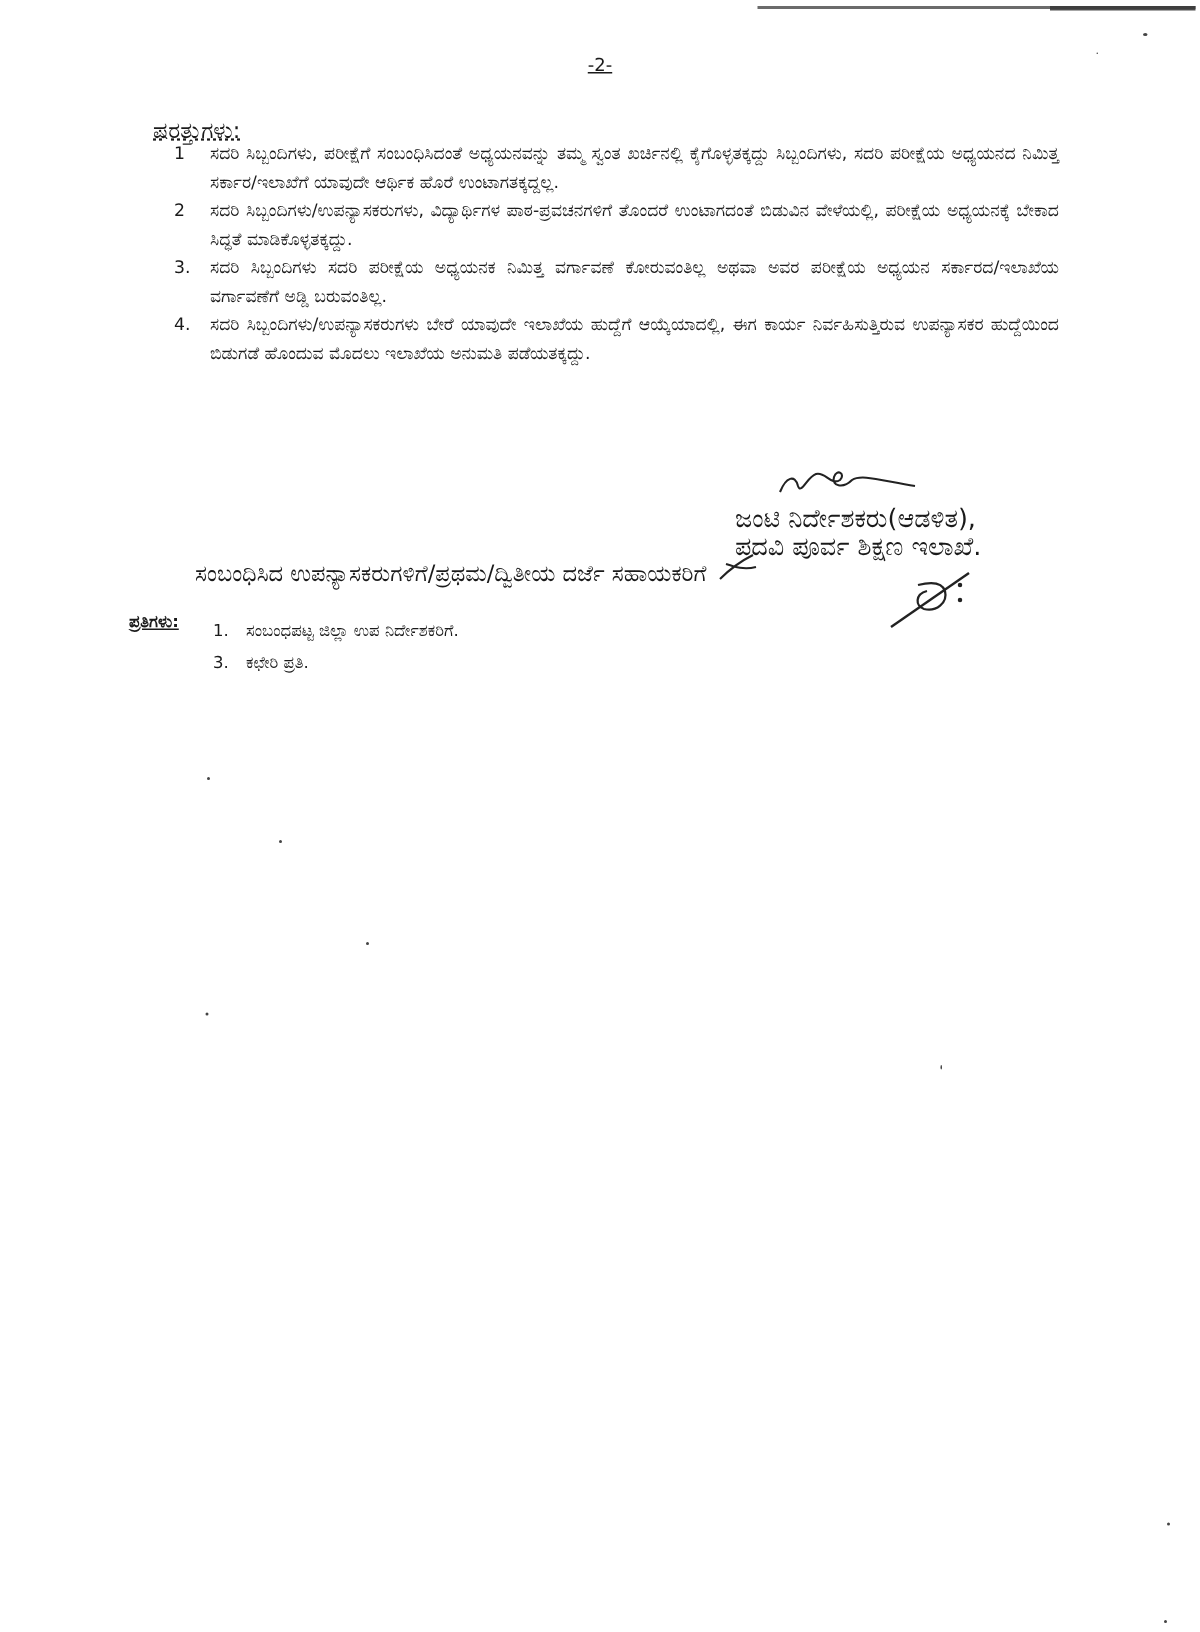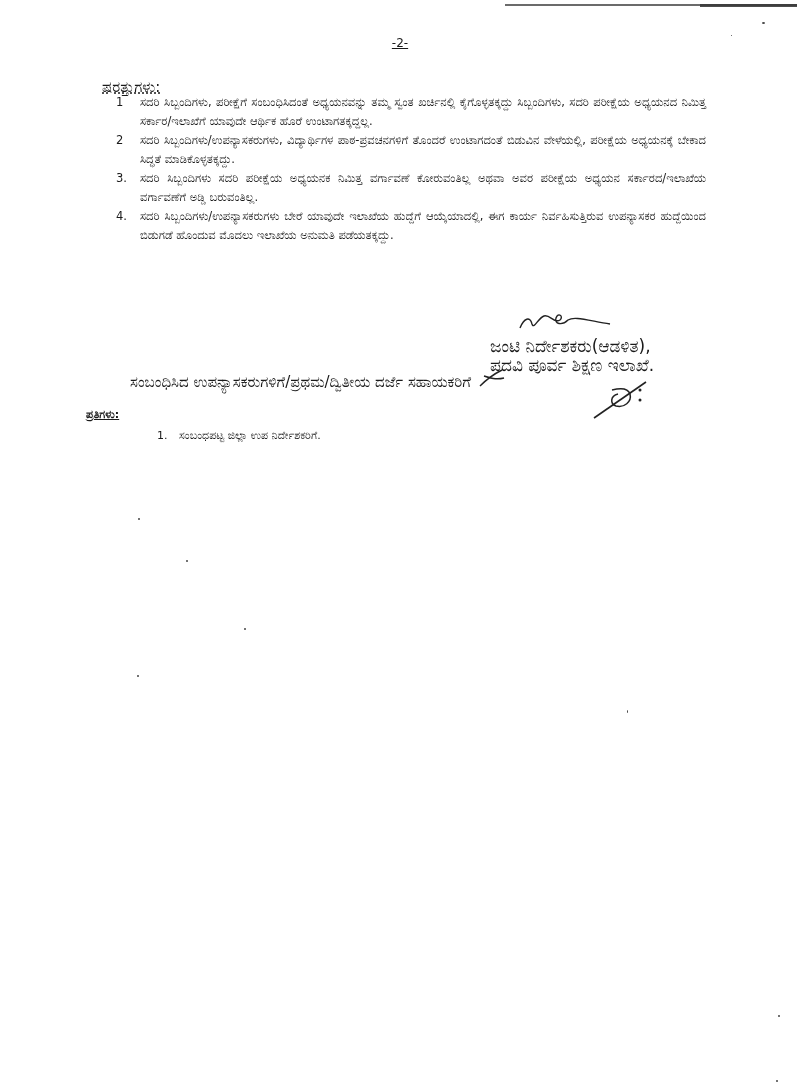--- a/index.html
+++ b/index.html
@@ -15,21 +15,21 @@
     .cond-list { position: absolute; top: 93px; left: 116px; width: 590px; margin: 0; padding: 0; list-style: none; }
     .cond-item { display: flex; font-size: 11.5px; line-height: 19px; margin-bottom: 0; }
     .cond-num { width: 24px; flex: 0 0 24px; }
     .cond-text { flex: 1; text-align: justify; }
     .sign1 { position: absolute; top: 310px; left: 516px; }
     .signatory { position: absolute; top: 337px; left: 490px; font-size: 17px; line-height: 19px; }
     .recipient { position: absolute; top: 373px; left: 86px; font-size: 15px; margin-left: 44px; }
     .sign-small { position: absolute; top: 368px; left: 478px; }
     .sign2 { position: absolute; top: 378px; left: 590px; }
     .copies-head { position: absolute; top: 408px; left: 86px; font-size: 11px; font-weight: bold; text-decoration: underline; }
-    .copies-list { position: absolute; top: 410px; left: 142px; margin: 15px; padding: 0; list-style: none; font-size: 11px; }
+    .copies-list { position: absolute; top: 410px; left: 142px; margin: 0; padding: 0; list-style: none; font-size: 11px; }
     .copies-list li { line-height: 21px; }
     .copies-list .n { display: inline-block; width: 22px; }
   </style>
 </head>
 <body>
 
 <div class="top-rule"></div>
 <div class="top-rule thick"></div>
 <div class="speck" style="top:22px;left:762px;width:3px;height:2px;"></div>
 <div class="speck" style="top:35px;left:731px;width:1px;height:1px;"></div>
@@ -78,13 +78,14 @@
 <svg class="sign2" width="60" height="44" viewBox="0 0 60 44">
   <path d="M4 40 L56 4" fill="none" stroke="#222" stroke-width="1.6"></path>
   <path d="M22 12 C30 10, 38 10, 40 16 C42 24, 34 30, 26 28 C20 26, 20 18, 28 16" fill="none" stroke="#222" stroke-width="1.5"></path>
   <circle cx="50" cy="12" r="1.5" fill="#222"></circle>
   <circle cx="50" cy="22" r="1.5" fill="#222"></circle>
 </svg>
 
 <div class="copies-head">ಪ್ರತಿಗಳು:</div>
 <ul class="copies-list">
   <li><span class="n">1.</span><span>ಸಂಬಂಧಪಟ್ಟ ಜಿಲ್ಲಾ ಉಪ ನಿರ್ದೇಶಕರಿಗೆ.</span></li>
+  <li><span class="n">3.</span><span>ಕಛೇರಿ ಪ್ರತಿ.</span></li>
 </ul>
 
 </body></html>

